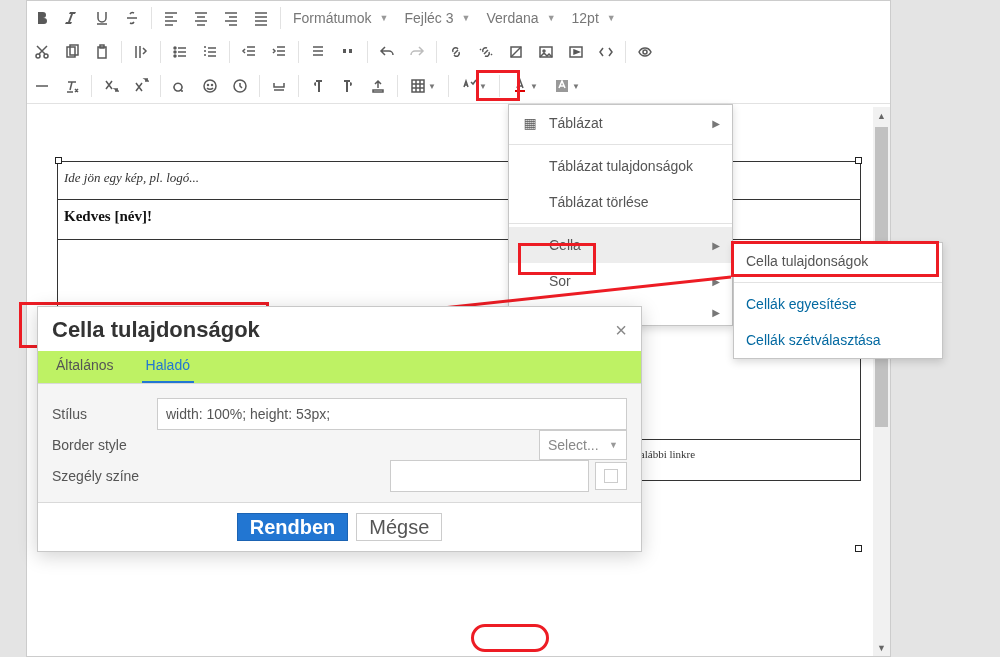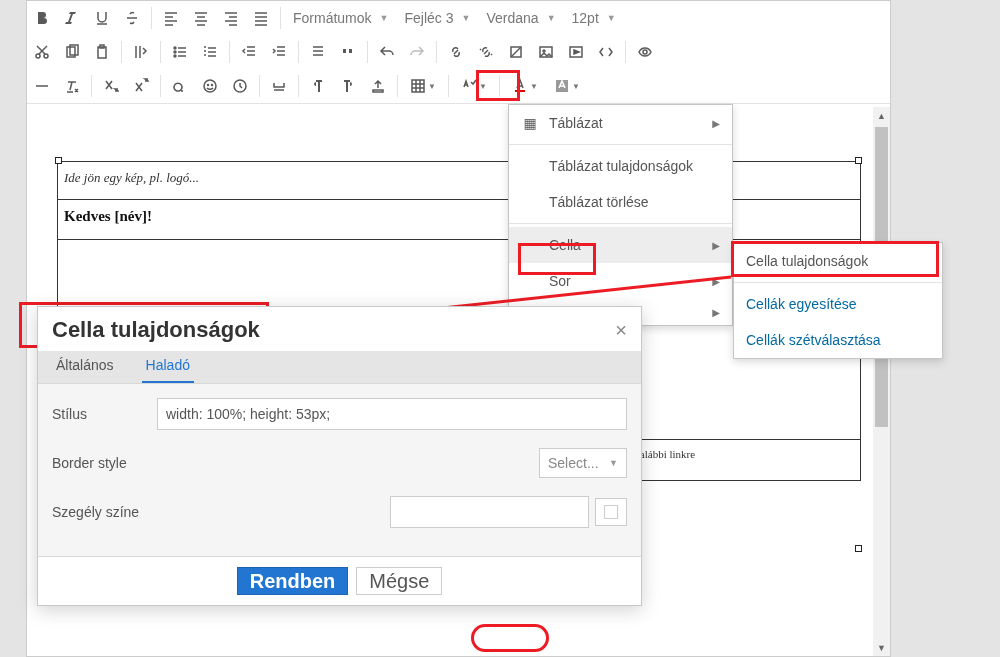--- a/index.html
+++ b/index.html
@@ -162,31 +162,31 @@
     color: #555;
   }
   .dlg-title-row {
     display:flex; align-items:center; justify-content:space-between;
     padding: 10px 14px 8px 14px;
     background:#fff;
   }
   .dlg-title { font-size: 22px; font-weight: bold; color:#333; }
   .dlg-close { font-size: 20px; color:#888; cursor:pointer; }
   .dlg-tabs {
-    display:flex; gap:0; padding: 0 14px; background:#e5e5e5;
+    display:flex; gap:0; padding: 0 14px; background:#bef264;
     border-bottom:1px solid #d9d9d9;
   }
   .dlg-tab {
     padding: 6px 4px 8px 4px;
     margin-right: 24px;
     color:#555;
   }
   .dlg-tab.active { color:#2276d2; border-bottom:2px solid #2276d2; }
   .dlg-body { background:#f5f5f5; padding: 14px 14px 10px 14px; }
-  .dlg-row { display:flex; align-items:center; margin-bottom: 18px; }
+  .dlg-row { display:flex; align-items:center; }
   .dlg-label { width: 105px; color:#555; }
   .dlg-input {
     flex:1; height:32px; border:1px solid #ccc; background:#fff;
     padding:0 8px; font-size:14px; color:#555;
   }
   .dlg-select {
     width:88px; height:30px; border:1px solid #ccc; background:#fff;
     display:flex; align-items:center; justify-content:space-between;
     padding:0 8px; color:#888;
   }

